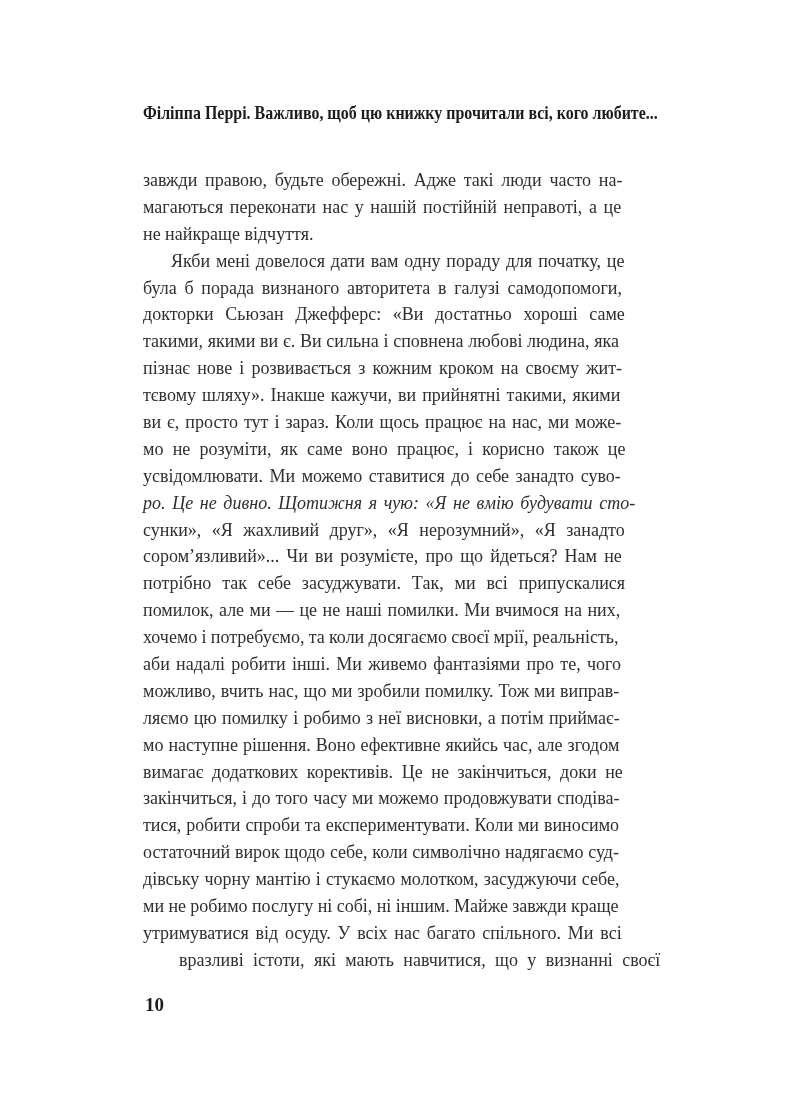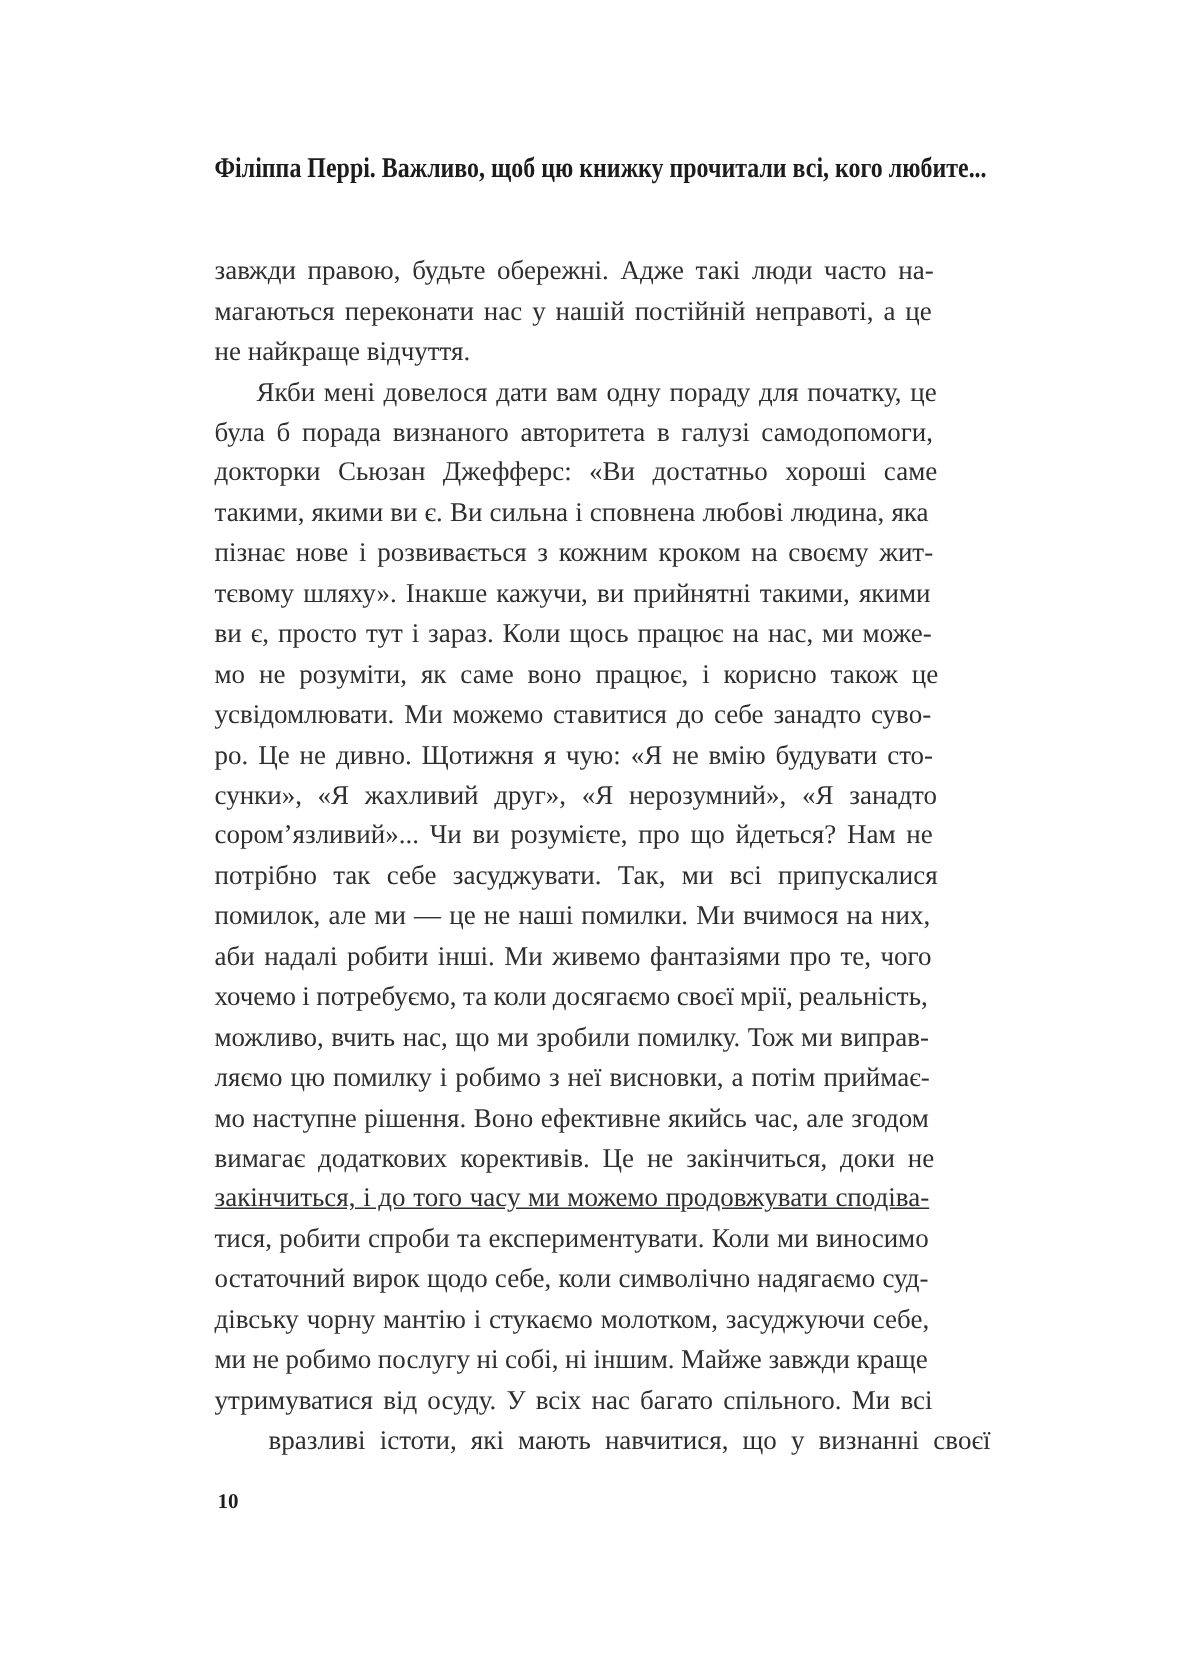--- a/index.html
+++ b/index.html
@@ -37,21 +37,21 @@
   }
   .line {
     height: 26.9px;
     line-height: 26.9px;
     white-space: nowrap;
   }
   .line.indent { padding-left: 28px; }
   .folio {
     position: absolute;
     left: 145px; top: 994px;
-    font-size: 14px;
+    font-size: 19px;
     font-weight: bold;
     color: #1c1c1c;
     line-height: 1.2;
   }
 </style>
 </head>
 <body>
 
 <div class="page">
   <div class="running-header">
@@ -63,32 +63,32 @@
       <div class="line"><span>не найкраще відчуття.</span></div>
       <div class="line indent"><span style="word-spacing: 1.32px;">Якби мені довелося дати вам одну пораду для початку, це</span></div>
       <div class="line"><span style="word-spacing: 3.24px;">була б порада визнаного авторитета в галузі самодопомоги,</span></div>
       <div class="line"><span style="word-spacing: 7.09px;">докторки Сьюзан Джефферс: «Ви достатньо хороші саме</span></div>
       <div class="line"><span style="word-spacing: 0.23px;">такими, якими ви є. Ви сильна і сповнена любові людина, яка</span></div>
       <div class="line"><span style="word-spacing: 2.63px;">пізнає нове і розвивається з кожним кроком на своєму жит-</span></div>
       <div class="line"><span style="word-spacing: 1.57px;">тєвому шляху». Інакше кажучи, ви прийнятні такими, якими</span></div>
       <div class="line"><span style="word-spacing: 1.47px;">ви є, просто тут і зараз. Коли щось працює на нас, ми може-</span></div>
       <div class="line"><span style="word-spacing: 4.74px;">мо не розуміти, як саме воно працює, і корисно також це</span></div>
       <div class="line"><span style="word-spacing: 2.05px;">усвідомлювати. Ми можемо ставитися до себе занадто суво-</span></div>
-      <div class="line"><span style="word-spacing: 2.13px;">ро. Це не дивно. Щотижня я чую: «Я не вмію будувати сто-</span></div>
+      <div class="line"><span style="word-spacing: 2.13px; font-style: italic;">ро. Це не дивно. Щотижня я чую: «Я не вмію будувати сто-</span></div>
       <div class="line"><span style="word-spacing: 5.98px;">сунки», «Я жахливий друг», «Я нерозумний», «Я занадто</span></div>
       <div class="line"><span style="word-spacing: 2.68px;">сором’язливий»... Чи ви розумієте, про що йдеться? Нам не</span></div>
       <div class="line"><span style="word-spacing: 6.39px;">потрібно так себе засуджувати. Так, ми всі припускалися</span></div>
       <div class="line"><span style="word-spacing: 0.95px; text-align: right;">помилок, але ми — це не наші помилки. Ми вчимося на них,</span></div>
+      <div class="line"><span style="word-spacing: -0.22px;">хочемо і потребуємо, та коли досягаємо своєї мрії, реальність,</span></div>
       <div class="line"><span style="word-spacing: 1.81px;">аби надалі робити інші. Ми живемо фантазіями про те, чого</span></div>
-      <div class="line"><span style="word-spacing: -0.22px;">хочемо і потребуємо, та коли досягаємо своєї мрії, реальність,</span></div>
       <div class="line"><span style="word-spacing: 0.5px;">можливо, вчить нас, що ми зробили помилку. Тож ми виправ-</span></div>
       <div class="line"><span style="word-spacing: 0.8px;">ляємо цю помилку і робимо з неї висновки, а потім приймає-</span></div>
       <div class="line"><span style="word-spacing: 0.5px;">мо наступне рішення. Воно ефективне якийсь час, але згодом</span></div>
       <div class="line"><span style="word-spacing: 4.08px;">вимагає додаткових корективів. Це не закінчиться, доки не</span></div>
-      <div class="line"><span style="word-spacing: 0.61px; text-decoration: underline;">закінчиться, і до того часу ми можемо продовжувати сподіва-</span></div>
+      <div class="line"><span style="word-spacing: 0.61px;">закінчиться, і до того часу ми можемо продовжувати сподіва-</span></div>
       <div class="line"><span style="word-spacing: 0.41px;">тися, робити спроби та експериментувати. Коли ми виносимо</span></div>
       <div class="line"><span style="word-spacing: 0.29px;">остаточний вирок щодо себе, коли символічно надягаємо суд-</span></div>
       <div class="line"><span style="word-spacing: 0.73px;">дівську чорну мантію і стукаємо молотком, засуджуючи себе,</span></div>
       <div class="line"><span style="word-spacing: -0.14px;">ми не робимо послугу ні собі, ні іншим. Майже завжди краще</span></div>
       <div class="line"><span style="word-spacing: 2.29px;">утримуватися від осуду. У всіх нас багато спільного. Ми всі</span></div>
       <div class="line"><span style="word-spacing: 4.9px; margin-left: 36px;">вразливі істоти, які мають навчитися, що у визнанні своєї</span></div>
     </div>
   <div class="folio">10</div>
 </div>
 

